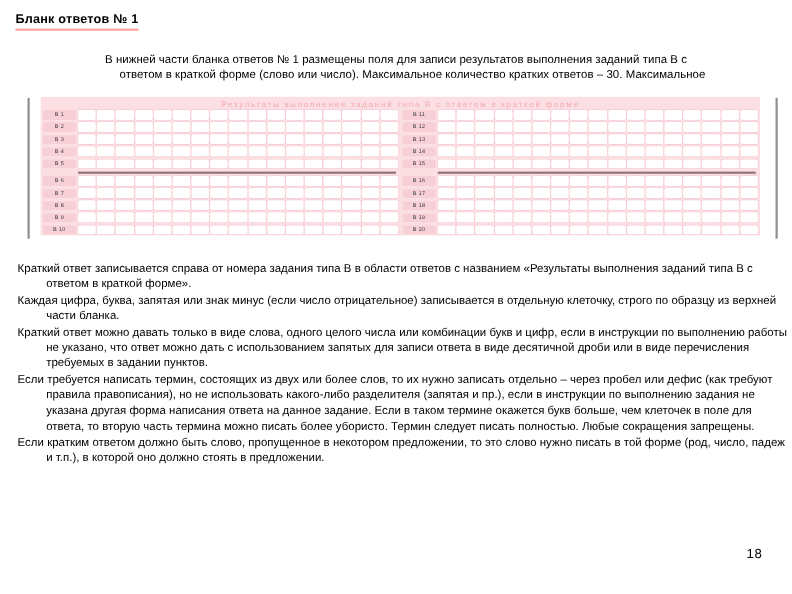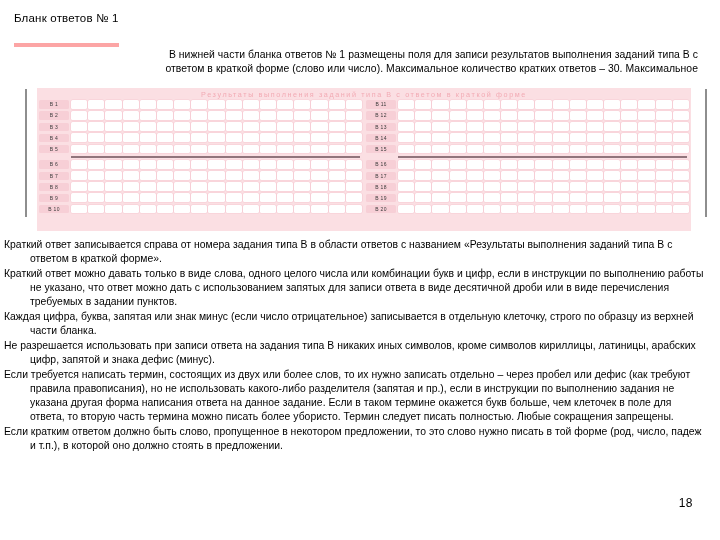--- a/index.html
+++ b/index.html
@@ -17,36 +17,37 @@
   }
 
   
   .slide-title {
     position: absolute;
     left: 14px;
     top: 11px;
     font-size: 11.5px;
     line-height: 14px;
     letter-spacing: 0.2px;
-    border-bottom: 4px solid #fca5a5;
-    padding-bottom: 18px;
+    border-bottom: 2px solid #fca5a5;
+    padding-bottom: 1px;
     display: inline-block;
     white-space: nowrap;
+    font-weight: bold;
   }
 
   
   .intro {
     position: absolute;
     left: 22px;
     top: 48px;
     width: 676px;
     font-size: 10.4px;
     line-height: 14.2px;
     letter-spacing: 0.05px;
-    text-align: right;
+    text-align: center;
   }
   .intro .cont { display: block; padding-left: 30px; }
 
   
   .form-region {
     position: absolute;
     left: 0px;
     top: 88px;
     width: 720px;
     height: 132px;
@@ -59,21 +60,21 @@
     background: #8e8e8e;
   }
   .crop-rule.left  { left: 25px; }
   .crop-rule.right { left: 705px; }
 
   .form-sheet {
     position: absolute;
     left: 37px;
     top: 0px;
     width: 654px;
-    height: 143px;
+    height: 126px;
     background: #fbdfe3;
     box-sizing: border-box;
     overflow: hidden;
   }
   
   .form-caption {
     position: absolute;
     left: 0; right: 0;
     top: 2px;
     height: 9px;
@@ -137,21 +138,21 @@
   .divider {
     height: 1.6px;
     background: #7e6268;
     margin: 1.5px 4px 1.5px 34px;
     opacity: .85;
   }
 
   
   .body-text {
     position: absolute;
-    left: 4px;
+    left: 16px;
     top: 238px;
     width: 704px;
     font-size: 10.4px;
     line-height: 14.2px;
     letter-spacing: .02px;
   }
   .body-text p {
     margin: 0 0 0.5px 0;
     padding-left: 26px;
     text-indent: -26px;
@@ -639,20 +640,19 @@
               </div>
             </div>
           </div>
       </div>
     </div>
   </div>
 </div>
 
 <div class="body-text">
     <p>Краткий ответ записывается справа от номера задания типа В в области ответов с названием «Результаты выполнения заданий типа В с ответом в краткой форме».</p>
+    <p>Каждая цифра, буква, запятая или знак минус (если число отрицательное) записывается в отдельную клеточку, строго по образцу из верхней части бланка.</p>
     <p>Краткий ответ можно давать только в виде слова, одного целого числа или комбинации букв и цифр, если в инструкции по выполнению работы не указано, что ответ можно дать с использованием запятых для записи ответа в виде десятичной дроби или в виде перечисления требуемых в задании пунктов.</p>
-    <p>Каждая цифра, буква, запятая или знак минус (если число отрицательное) записывается в отдельную клеточку, строго по образцу из верхней части бланка.</p>
-    <p>Не разрешается использовать при записи ответа на задания типа В никаких иных символов, кроме символов кириллицы, латиницы, арабских цифр, запятой и знака дефис (минус).</p>
     <p>Если требуется написать термин, состоящих из двух или более слов, то их нужно записать отдельно – через пробел или дефис (как требуют правила правописания), но не использовать какого-либо разделителя (запятая и пр.), если в инструкции по выполнению задания не указана другая форма написания ответа на данное задание. Если в таком термине окажется букв больше, чем клеточек в поле для ответа, то вторую часть термина можно писать более убористо. Термин следует писать полностью. Любые сокращения запрещены.</p>
     <p>Если кратким ответом должно быть слово, пропущенное в некотором предложении, то это слово нужно писать в той форме (род, число, падеж и т.п.), в которой оно должно стоять в предложении.</p>
   </div>
 
 <div class="page-number">18</div>
 
 </body></html>

